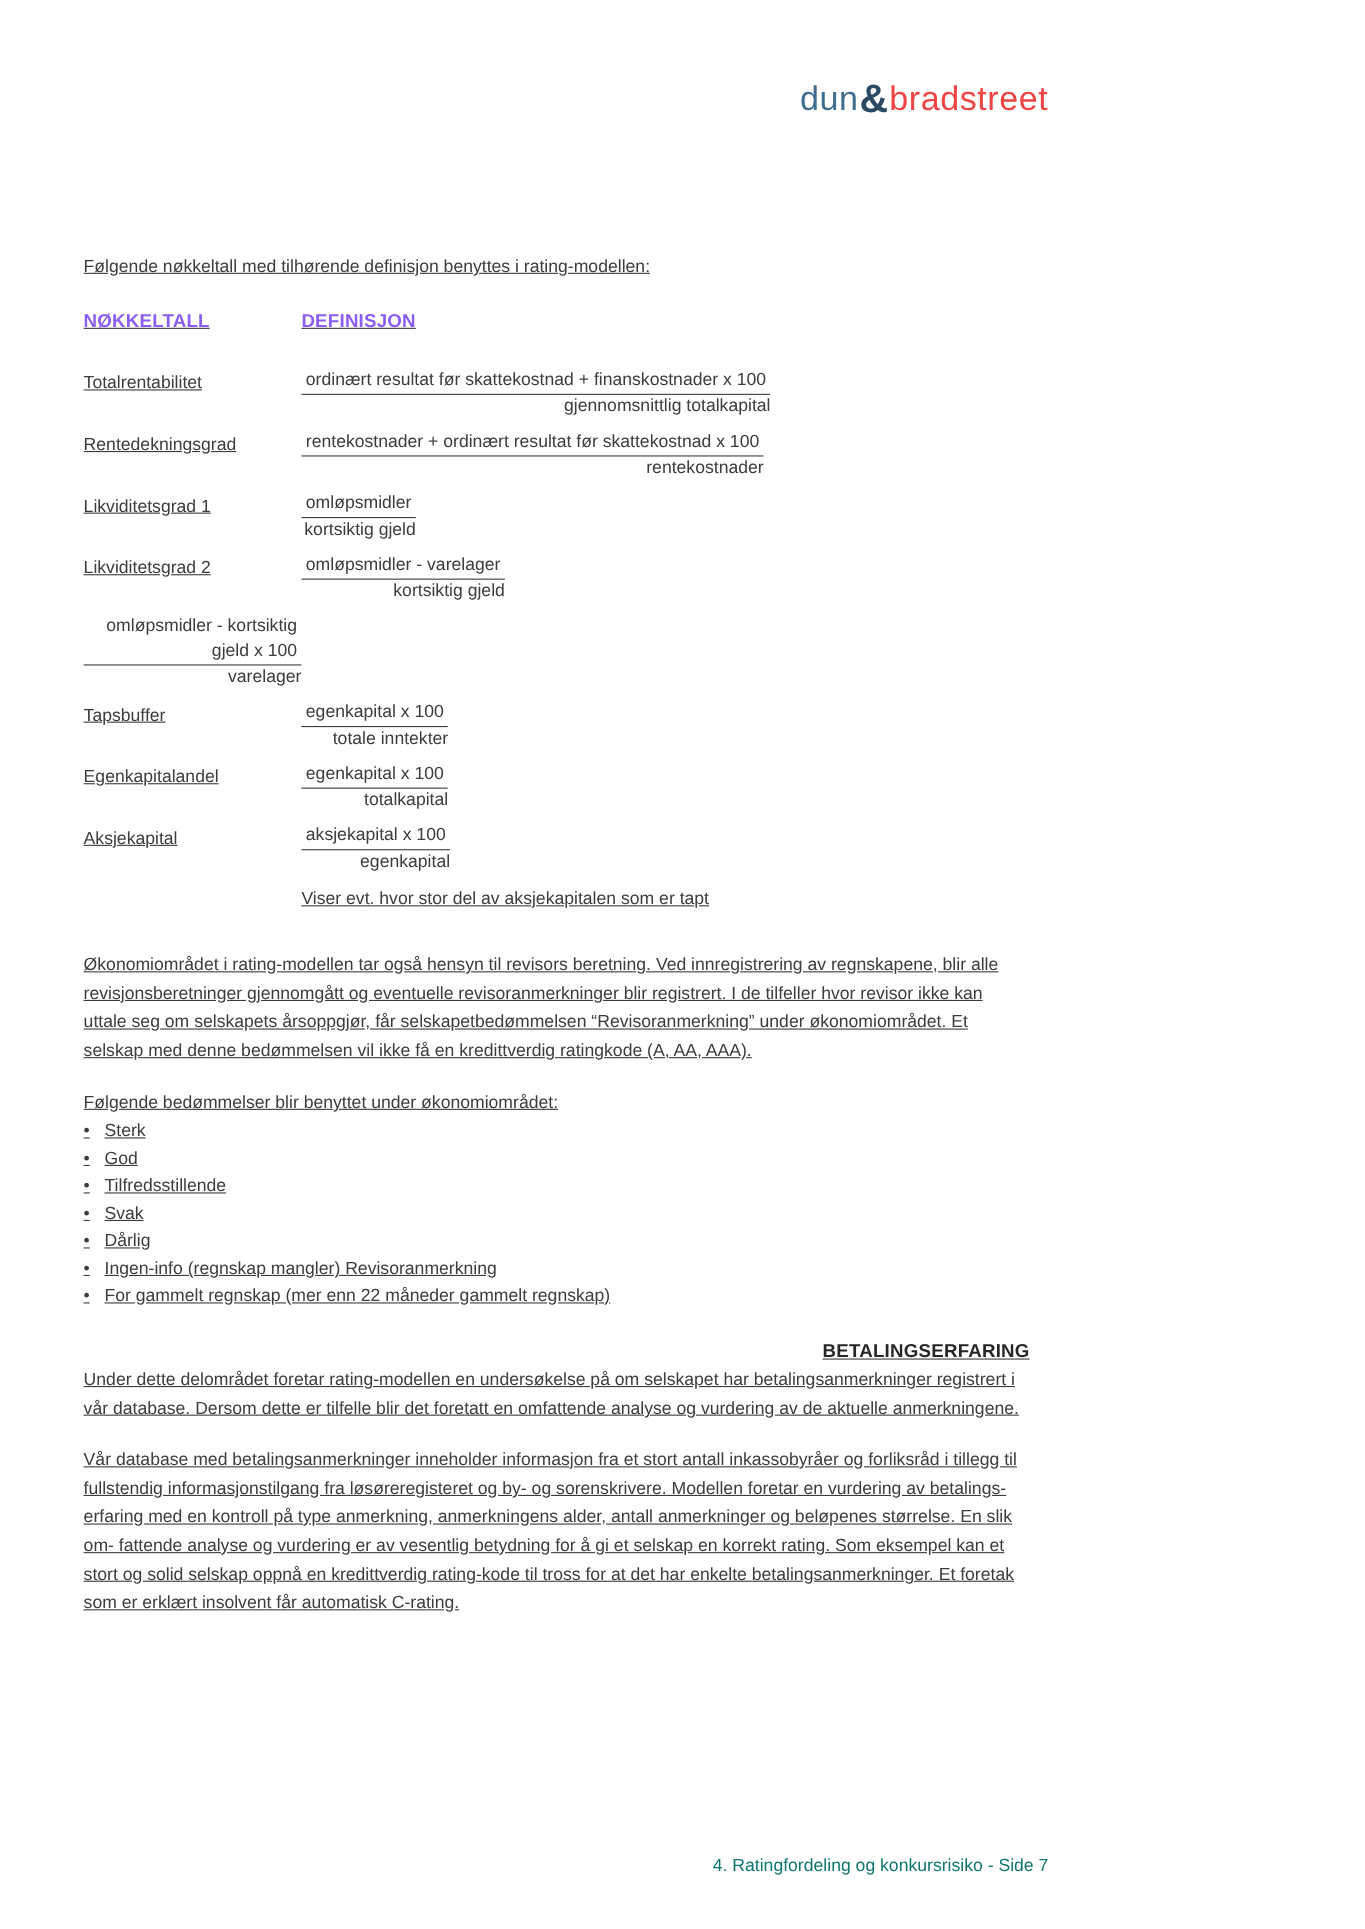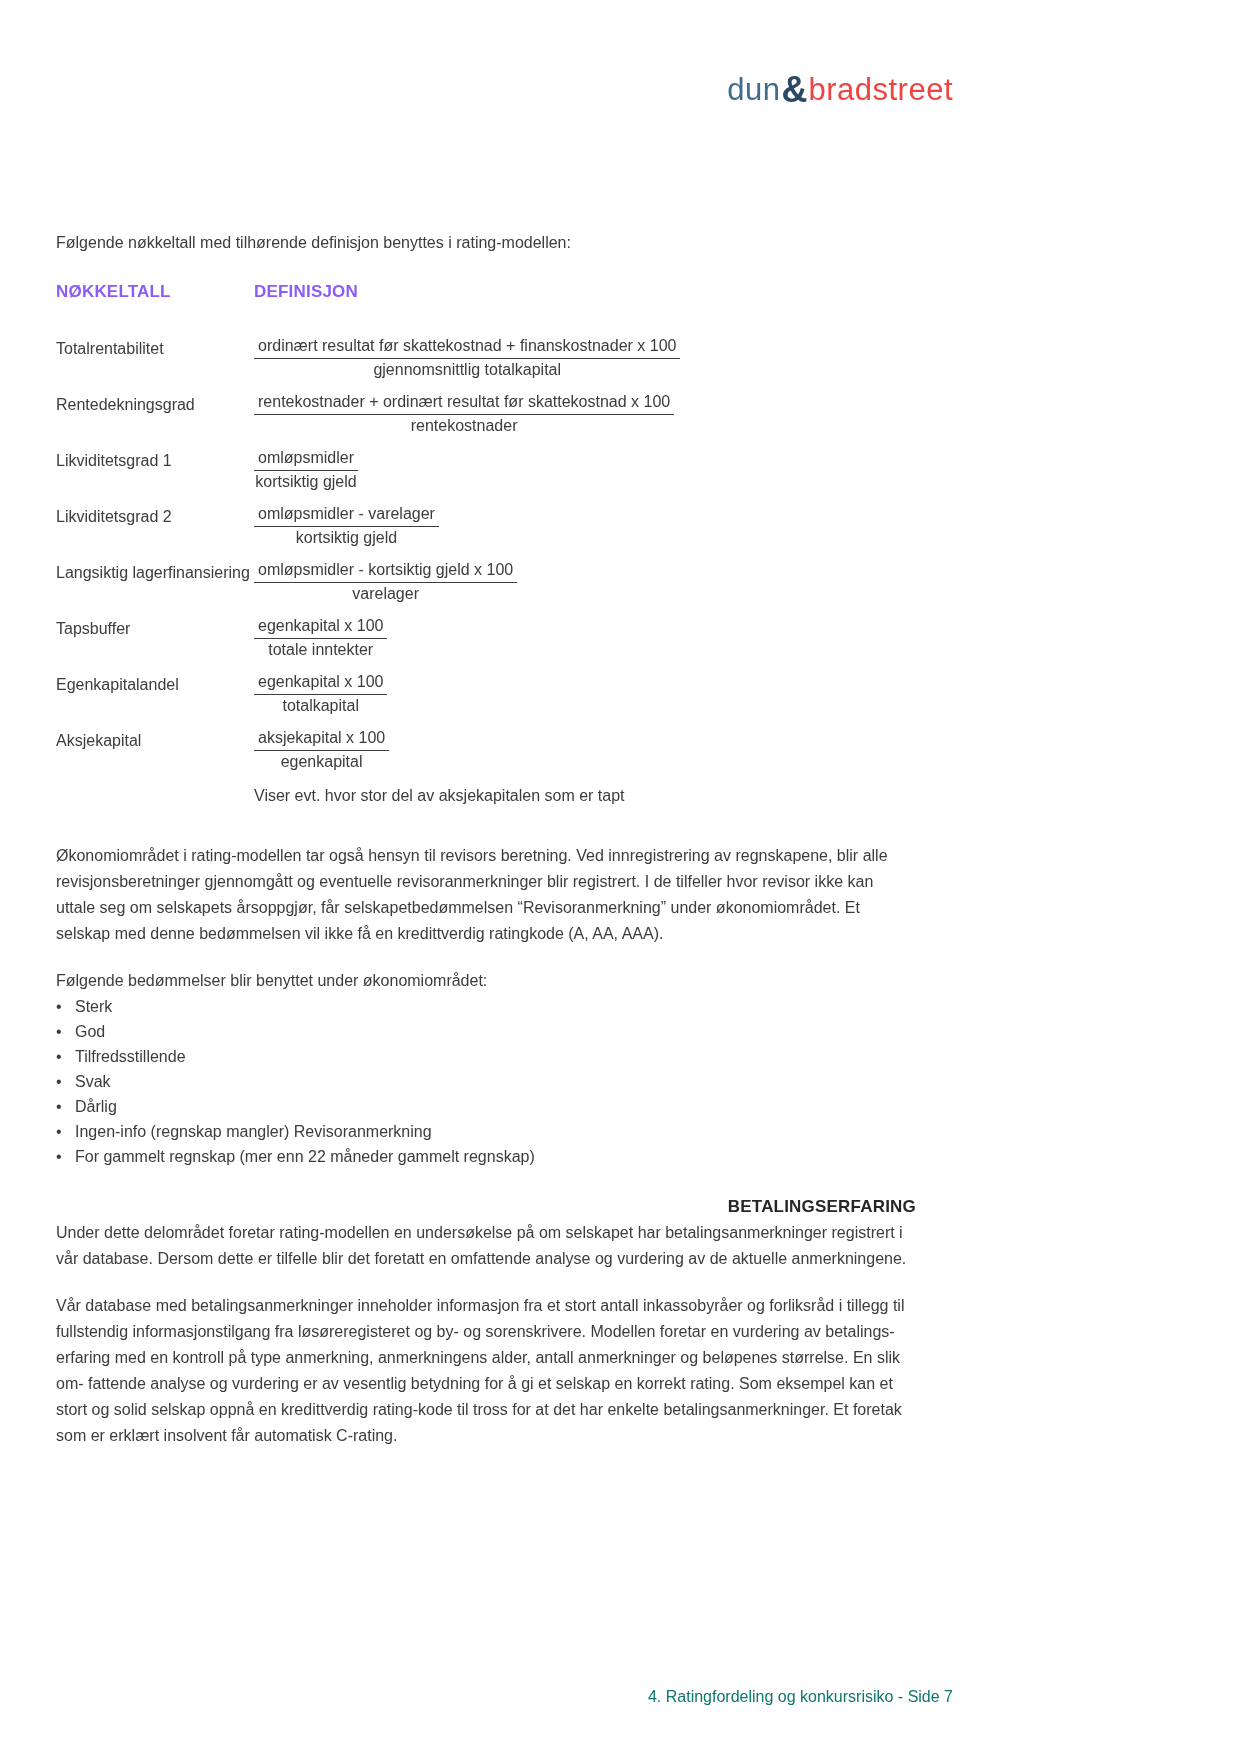--- a/index.html
+++ b/index.html
@@ -11,30 +11,30 @@
   }
   .page{position:absolute;inset:0;background:#ffffff;overflow:hidden;}
 
   
   .logo{position:absolute;top:70px;right:288px;white-space:nowrap;line-height:40px;}
   .logo .dun{color:#3f6d8d;font-size:31px;letter-spacing:0.5px;}
   .logo .amp{color:#2c4963;font-size:36px;font-weight:700;margin:0 1px;vertical-align:-2px;}
   .logo .brad{color:#ef4444;font-size:31px;letter-spacing:0.5px;}
 
   
-  .content{position:absolute;left:56px;top:230px;width:860px;font-size:16px;line-height:26px;}
+  .content{position:absolute;left:76px;top:230px;width:860px;font-size:16px;line-height:26px;text-decoration:underline;}
 
   .intro{}
 
   .table-header{display:grid;grid-template-columns:198px 1fr;margin-top:23px;
     font-weight:700;font-size:17px;color:#8b5cf6;letter-spacing:0.2px;}
   .table-body{margin-top:30px;}
   .krow{display:grid;grid-template-columns:198px 1fr;margin-bottom:8px;}
   .row-label{line-height:22px;padding-top:3px;}
-  .fraction{display:inline-block;text-align:center;line-height:22px;}
+  .fraction{display:inline-block;text-align:right;line-height:22px;}
   .num-wrap{display:block;}
   .num{display:inline-block;border-bottom:1.5px solid #3c3c3c;padding:0 4px 1px 4px;}
   .den{display:block;}
   .note{margin-left:198px;margin-top:7px;}
 
   .para-economy{margin-top:34px;}
   .assess-intro{margin-top:21px;}
   .assess-list{margin:0;padding:0;list-style:none;}
   .assess-item{display:flex;line-height:25px;}
   .bullet{flex:0 0 19px;}
@@ -98,21 +98,20 @@
         <div class="row-label">Likviditetsgrad 2</div>
         <div>
           <div class="fraction">
             <div class="num-wrap"><span class="num">omløpsmidler - varelager</span></div>
             <div class="den">kortsiktig gjeld</div>
           </div>
         </div>
       </div>
 
       <div class="krow">
-        <div class="row-label">Langsiktig lagerfinansiering</div>
         <div>
           <div class="fraction">
             <div class="num-wrap"><span class="num">omløpsmidler - kortsiktig gjeld x 100</span></div>
             <div class="den">varelager</div>
           </div>
         </div>
       </div>
 
       <div class="krow">
         <div class="row-label">Tapsbuffer</div>

